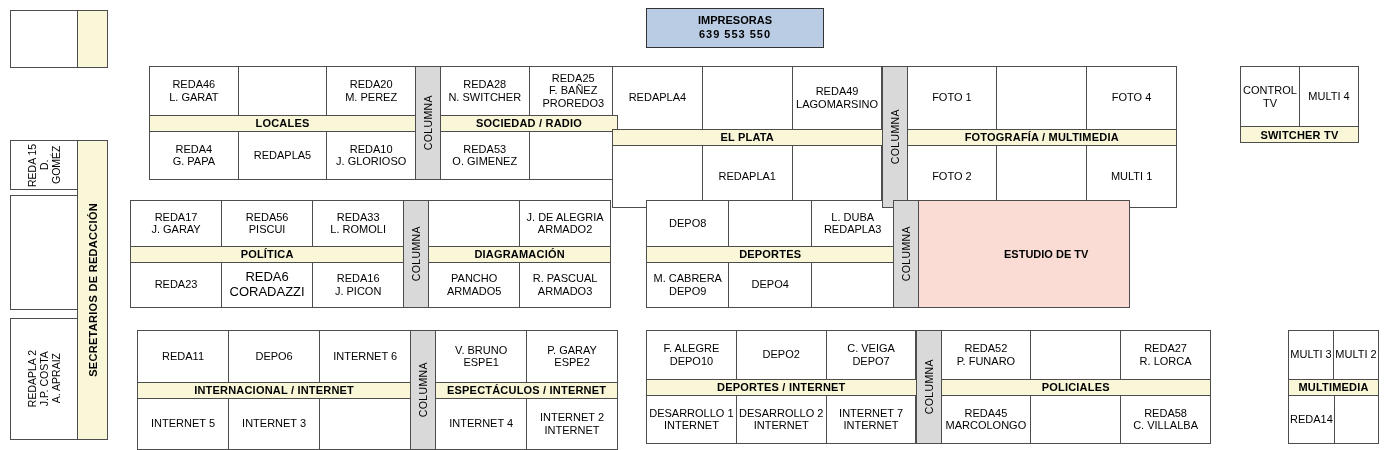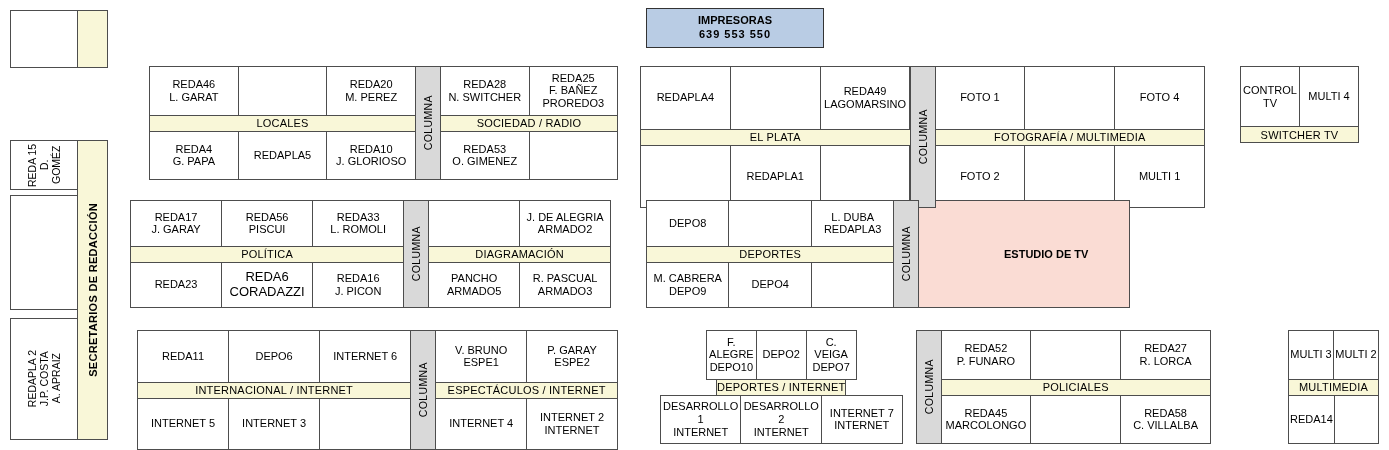--- a/index.html
+++ b/index.html
@@ -26,21 +26,21 @@
     margin-right:-1px;
   }
   .desk:last-child{margin-right:0;}
   .desk .lines{white-space:pre-line;}
   .banner{
     box-sizing:border-box;
     border:1px solid #4d4d4d;
     background:#f9f7d8;
     height:17px;
     display:flex;align-items:center;justify-content:center;
-    font-weight:normal;font-size:11px;letter-spacing:.2px;
+    font-weight:bold;font-size:11px;letter-spacing:.2px;
     margin-top:-1px;margin-bottom:-1px;
     position:relative;z-index:3;
   }
   .columna{
     width:26px;flex:0 0 26px;
     box-sizing:border-box;
     border:1px solid #4d4d4d;
     background:#d9d9d9;
     display:flex;align-items:center;justify-content:center;
     margin-left:-1px;margin-right:-1px;
@@ -186,21 +186,21 @@
           <div class="desk">
             <span class="lines">REDA53
 O. GIMENEZ</span>
           </div>
           <div class="desk">
             <span class="lines"></span>
           </div>
         </div>
       </div>
     </div>
-    <div class="block" style="left: 640px; top: 66px; width: 565px; height: 142px; border-radius: 23px;">
+    <div class="block" style="left: 612px; top: 66px; width: 565px; height: 142px; border-radius: 23px;">
       <div class="colpart" style="flex: 3 1 0px;">
         <div class="deskrow">
           <div class="desk">
             <span class="lines">REDAPLA4</span>
           </div>
           <div class="desk">
             <span class="lines"></span>
           </div>
           <div class="desk">
             <span class="lines">REDA49
@@ -387,21 +387,21 @@
             <span class="lines">INTERNET 4</span>
           </div>
           <div class="desk">
             <span class="lines">INTERNET 2
 INTERNET</span>
           </div>
         </div>
       </div>
     </div>
     <div class="block" style="left: 646px; top: 330px; width: 565px; height: 114px;">
-      <div class="colpart" style="flex: 3 1 0px; align-items: center;">
+      <div class="colpart" style="flex: 3 1 0px;">
         <div class="deskrow">
           <div class="desk">
             <span class="lines">F. ALEGRE
 DEPO10</span>
           </div>
           <div class="desk">
             <span class="lines">DEPO2</span>
           </div>
           <div class="desk">
             <span class="lines">C. VEIGA

